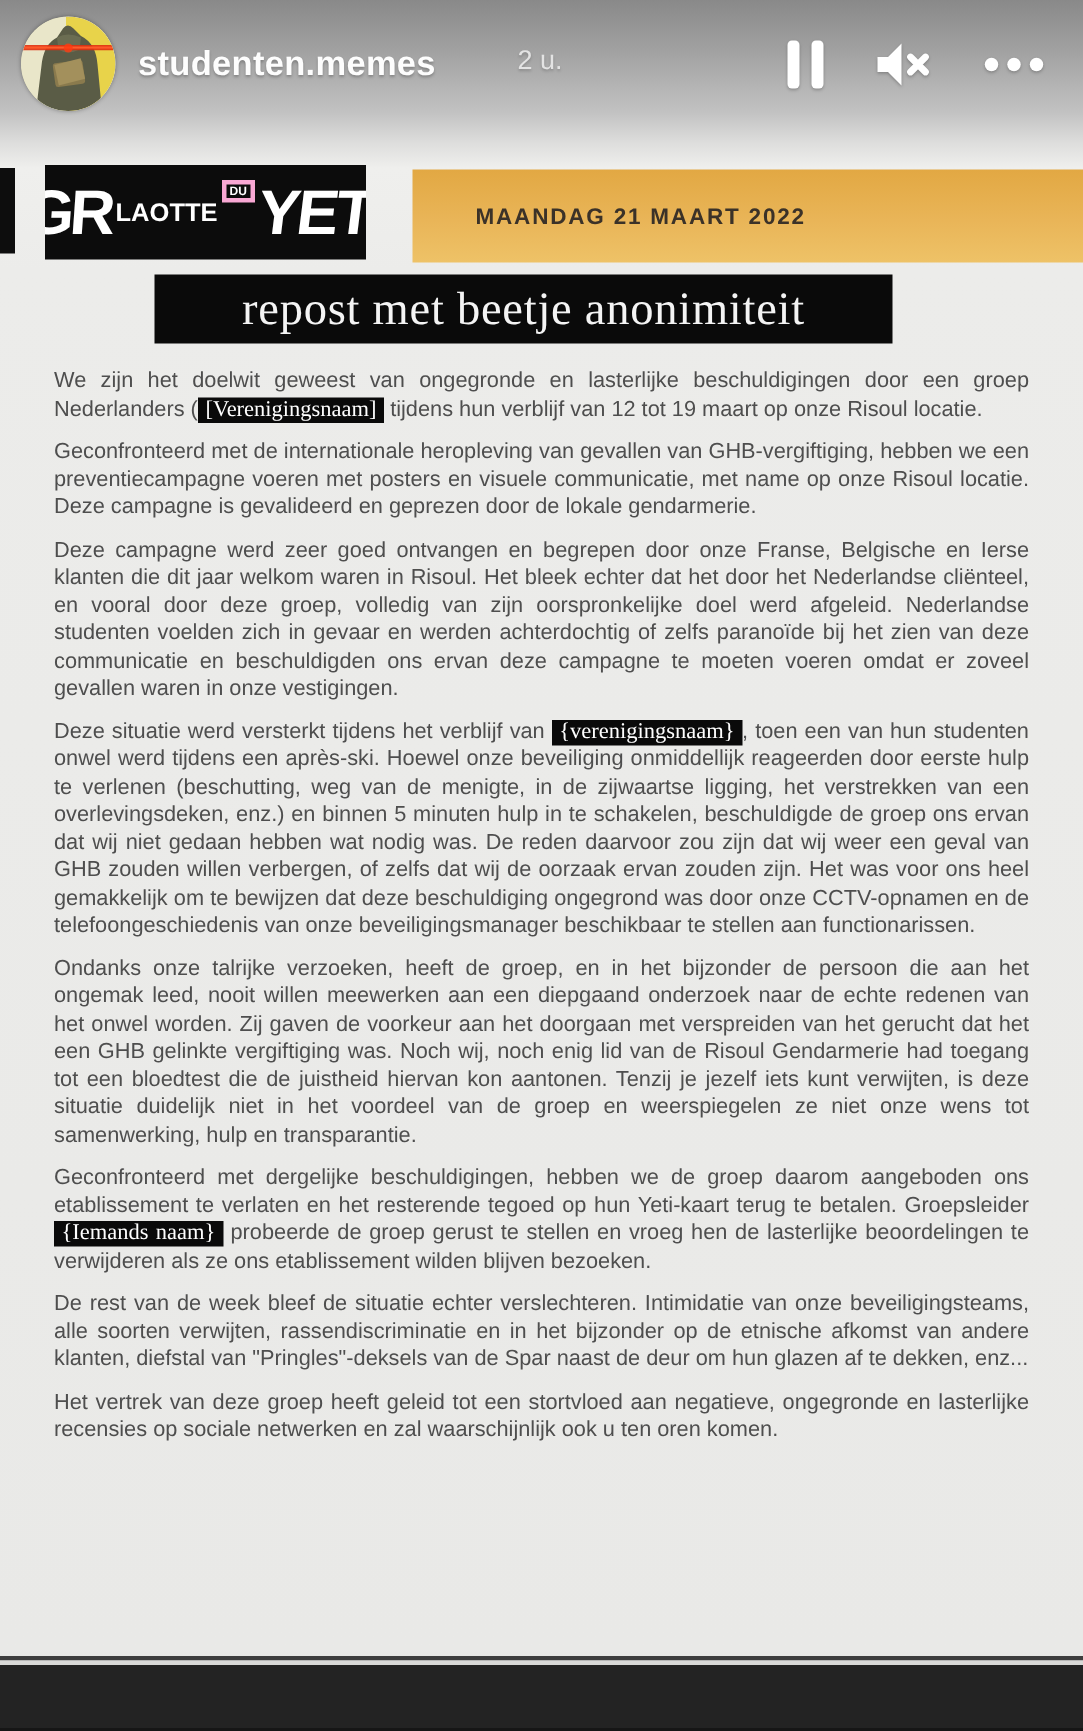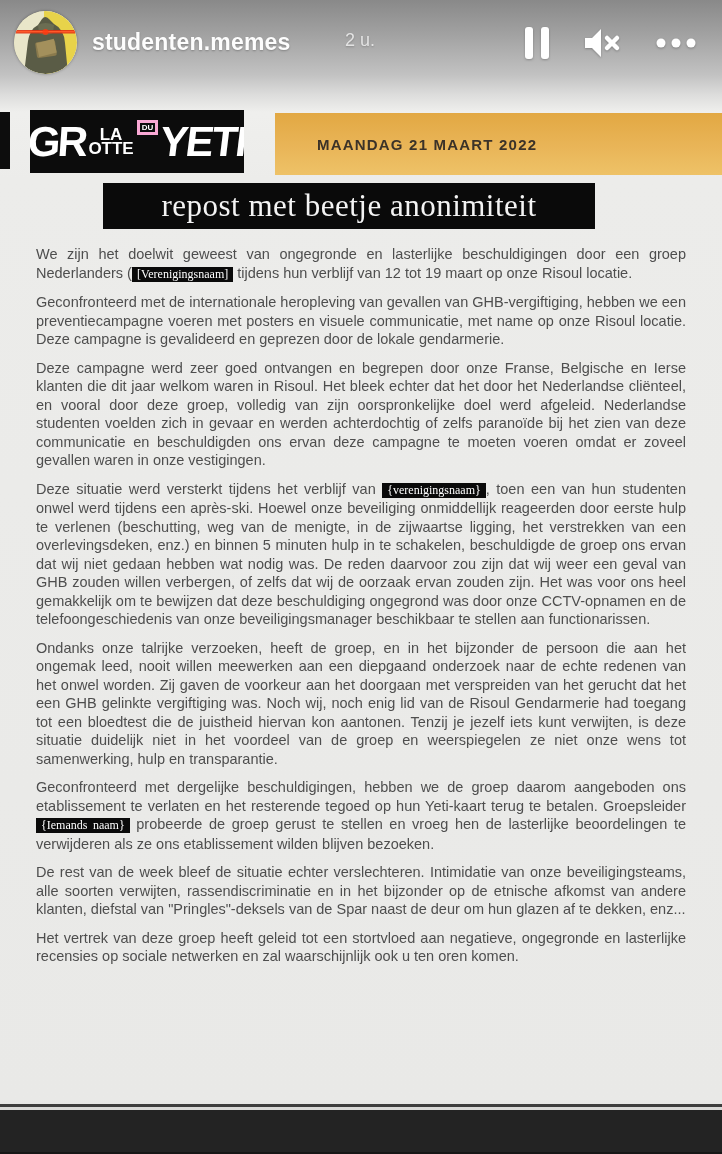--- a/index.html
+++ b/index.html
@@ -38,21 +38,21 @@
   
   .left-tab {
     position:absolute; left:0; top:112px; width:10px; height:57px; background:#0d0d0d;
   }
   .logo-box {
     position:absolute; left:30px; top:110px; width:214px; height:63px;
     background:#0c0c0c; display:flex; align-items:center; justify-content:center;
     gap:2px; color:#fff; overflow:hidden;
   }
   .logo-gr   { font-size:42px; font-weight:900; letter-spacing:-3px; transform:skewX(-4deg); line-height:1; }
-  .logo-stack{ display:flex; flex-direction:column; align-items:center; line-height:.82; margin:0 1px; }
+  .logo-stack{ display:flex; flex-direction:row; align-items:center; line-height:.82; margin:0 1px; }
   .logo-stack span { font-size:17px; font-weight:900; letter-spacing:0; }
   .logo-du   { font-size:8px; font-weight:900; border:3px solid #f9a8d4; padding:0 2px;
                background:#0c0c0c; color:#fff; align-self:flex-start; margin-top:10px; }
   .logo-yeti { font-size:42px; font-weight:900; letter-spacing:-2px; transform:skewX(-7deg); line-height:1; }
 
   .date-banner {
     position:absolute; left:275px; top:113px; width:447px; height:62px;
     background:linear-gradient(180deg,#e2a843 0%, #e9b558 55%, #eec267 100%);
     display:flex; align-items:center;
   }
@@ -74,21 +74,21 @@
   }
   .salutation {
     font-size:19px; font-weight:700; color:#3c3c3c; margin-bottom:15px; letter-spacing:.1px;
   }
   .para {
     font-size:14.5px; line-height:18.5px; text-align:justify; margin-bottom:10px;
     color:#4e4e4e;
   }
   .redaction {
     background:#0a0a0a; color:#fff; font-family:"Liberation Serif", serif;
-    font-size:12px; padding:0 5px 1px 5px; white-space:nowrap;
+    font-size:15px; padding:0 5px 1px 5px; white-space:nowrap;
   }
 
   
   .bottom-bar { position:absolute; left:0; right:0; bottom:0; z-index:20; }
   .bottom-line-dark  { height:3px; background:#3d3d3d; }
   .bottom-line-light { height:3px; background:#d9d9d7; }
   .bottom-block      { height:44px; background:#232323; border-bottom:2px solid #161616; }
 </style>
 </head>
 <body>

